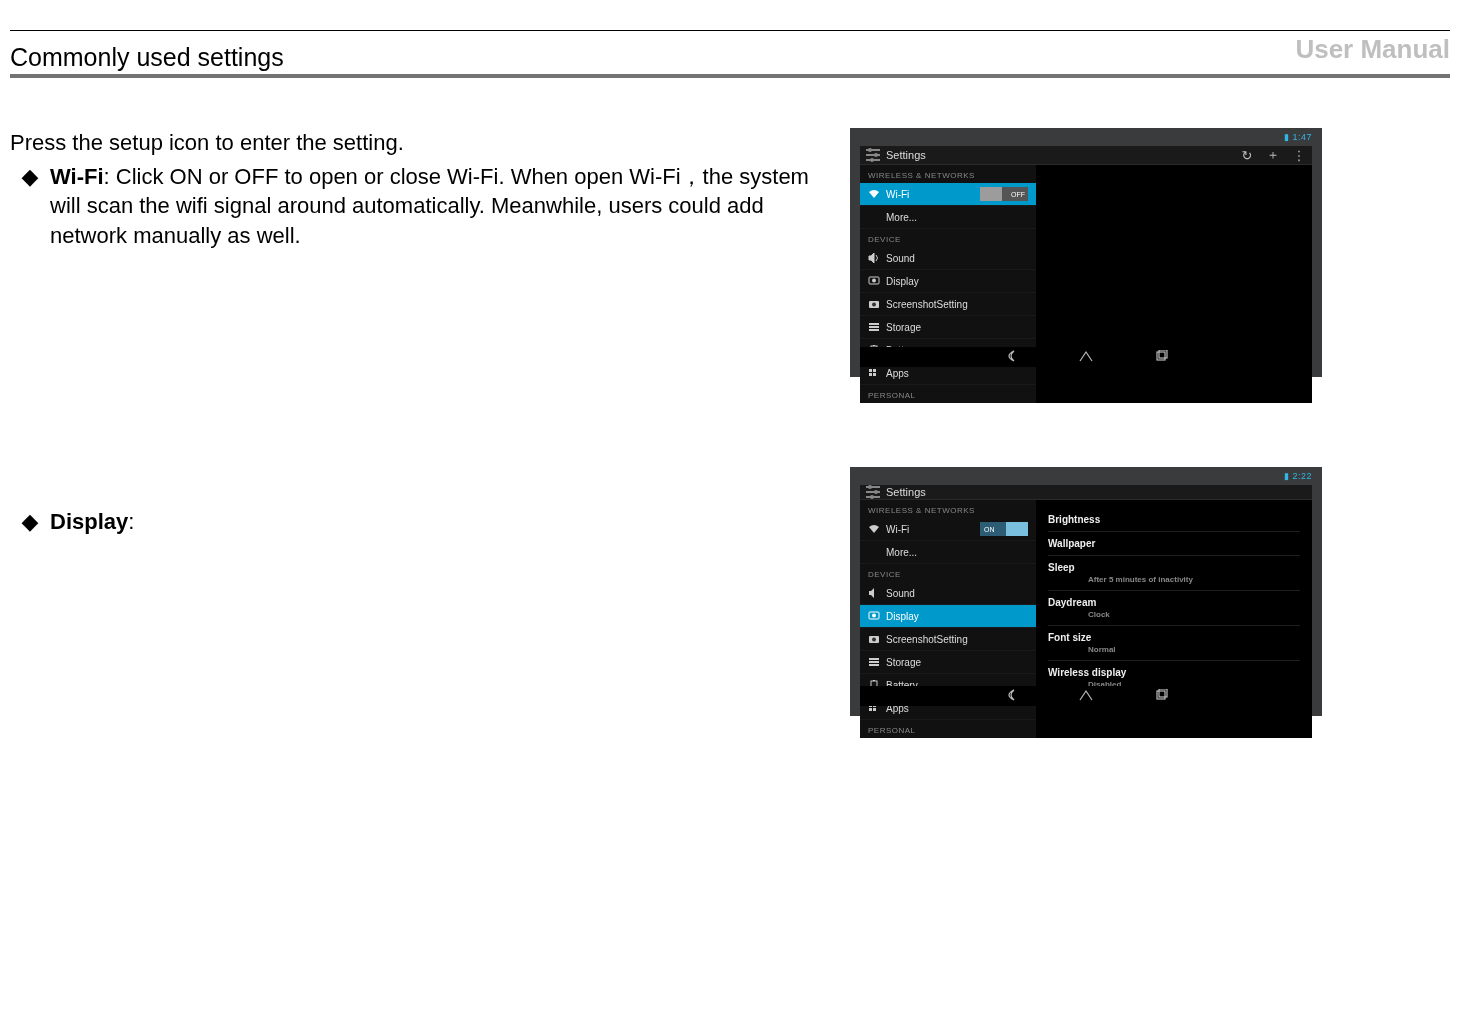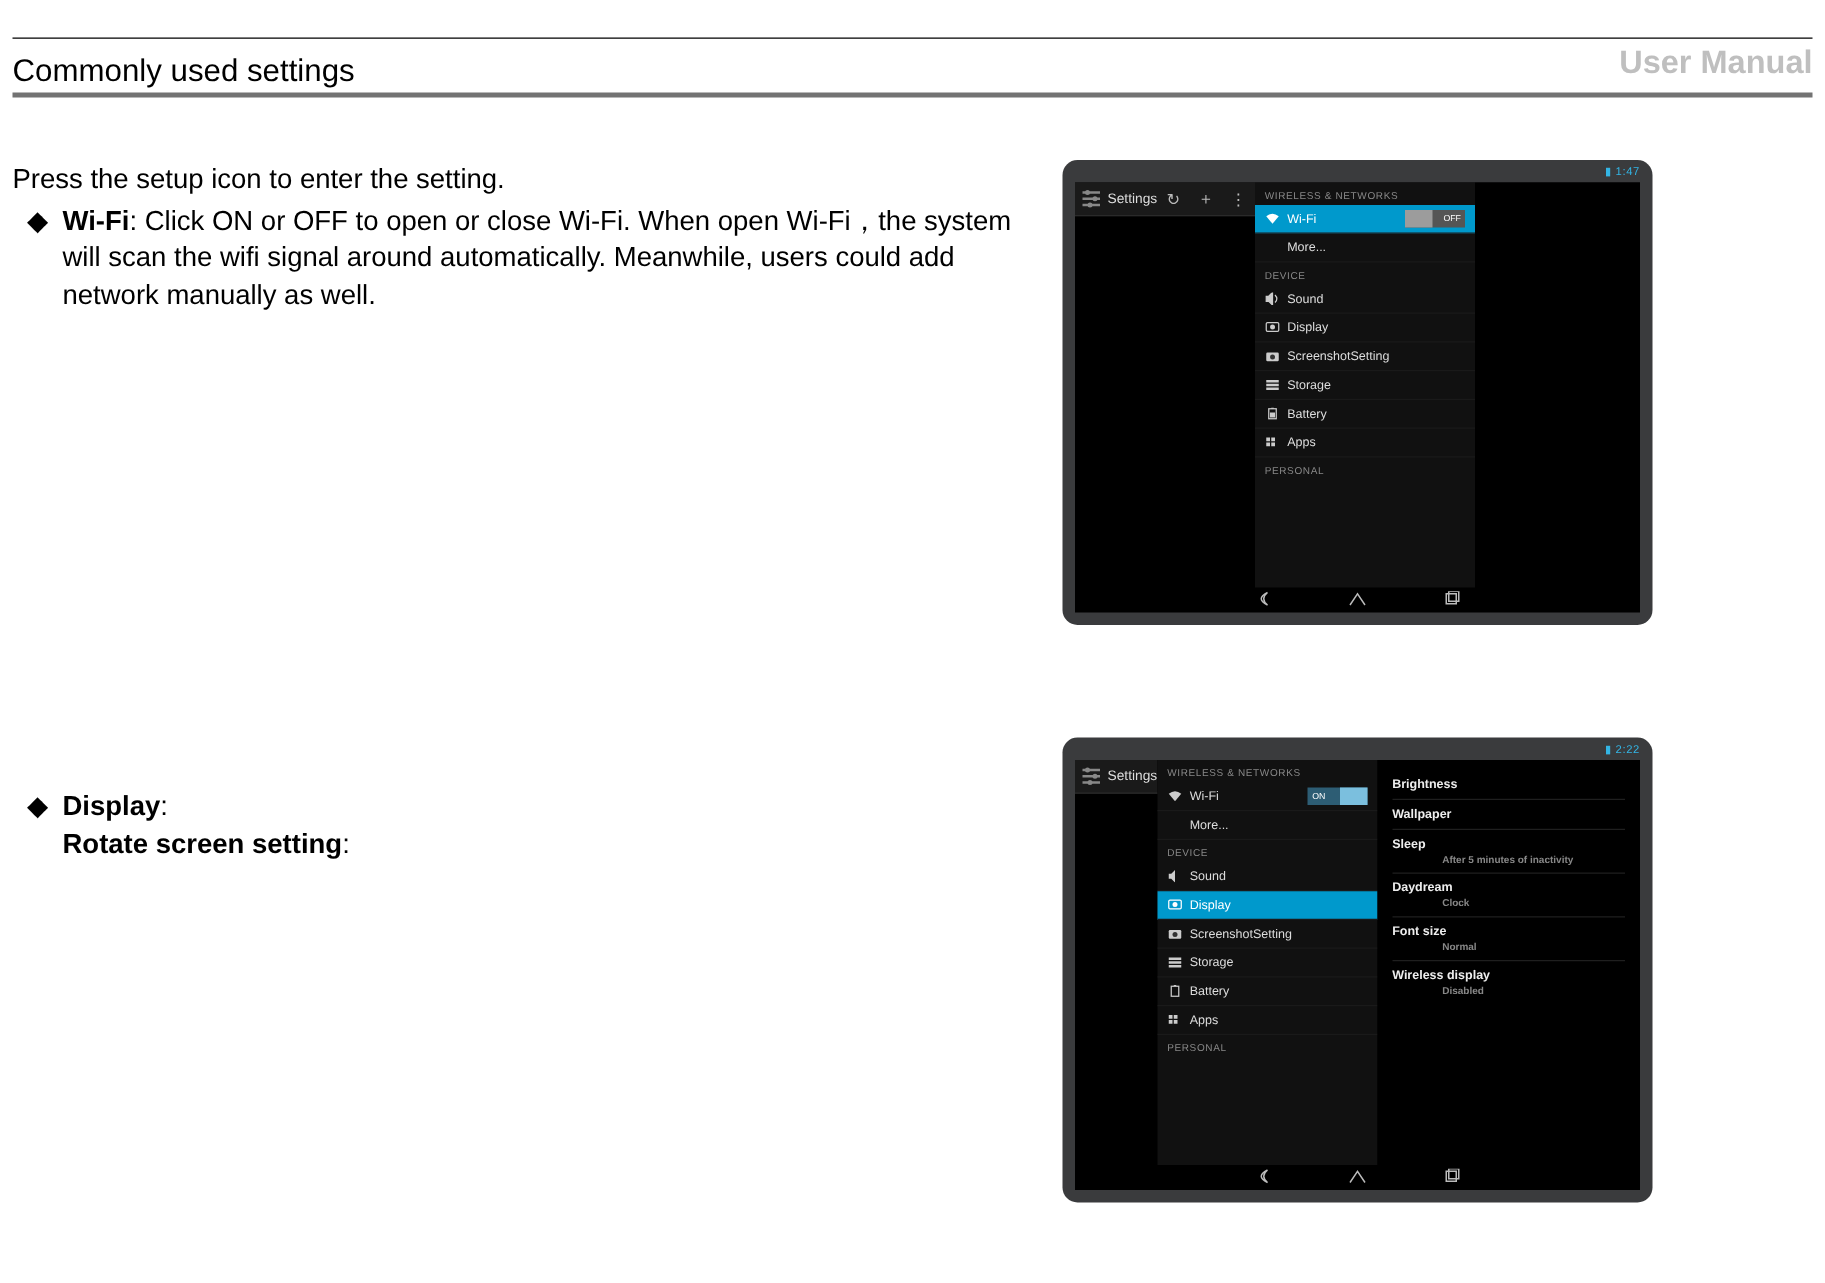--- a/index.html
+++ b/index.html
@@ -60,40 +60,39 @@
   }
   .bullet-body {
     flex: 1;
   }
   .bold { font-weight: bold; }
   .indent1 { padding-left: 40px; }
 
   
   .device {
     width: 472px;
-    height: 372px;
+    height: 249px;
     background: #3a3b3d;
     position: relative;
     margin-left: 20px;
     font-family: Arial, sans-serif;
-    border-radius: 12px;
   }
   .device .status {
     position: absolute;
     top: 4px; right: 10px;
     color: #33b5e5;
     font-size: 9px;
     letter-spacing: 0.5px;
   }
   .app {
     position: absolute;
     left: 10px; right: 10px; top: 18px; bottom: 24px;
     background: #000;
     display: flex;
-    flex-direction: row;
+    flex-direction: column;
   }
   .app-header {
     height: 26px;
     background: #1a1a1a;
     display: flex;
     align-items: center;
     color: #ddd;
     font-size: 11px;
     padding-left: 6px;
     border-bottom: 1px solid #2a2a2a;
@@ -368,23 +367,20 @@
 
   <div class="content-row" style="margin-top:90px;">
     <div class="text-col" style="padding-top:40px;">
       <div class="bullet-row">
         <div class="bullet-mark">◆</div>
         <div class="bullet-body">
           <span class="bold">Display</span><span>:</span>
         </div>
       </div>
       <div class="indent1">
-        <div>
-          <span class="bold">Rotate screen setting</span><span>:</span>
-        </div>
       </div>
     </div>
 
     <div class="device">
       <div class="status">▮ <span>2:22</span></div>
       <div class="app">
         <div class="app-header">
           <span class="sliders-icon">
               <span></span>
               <span></span>

